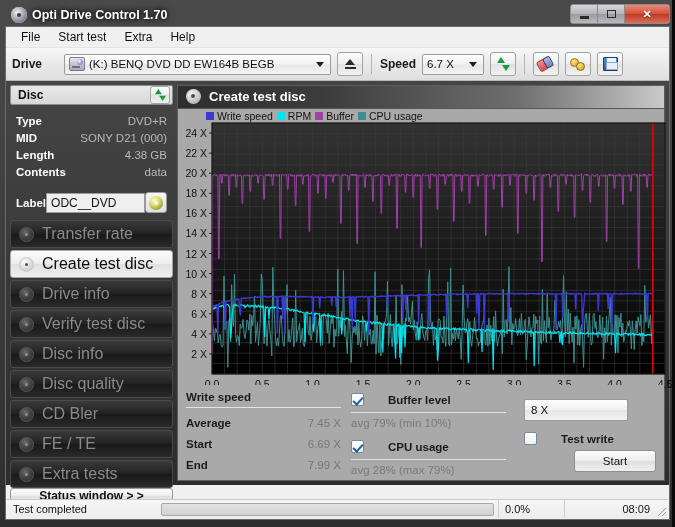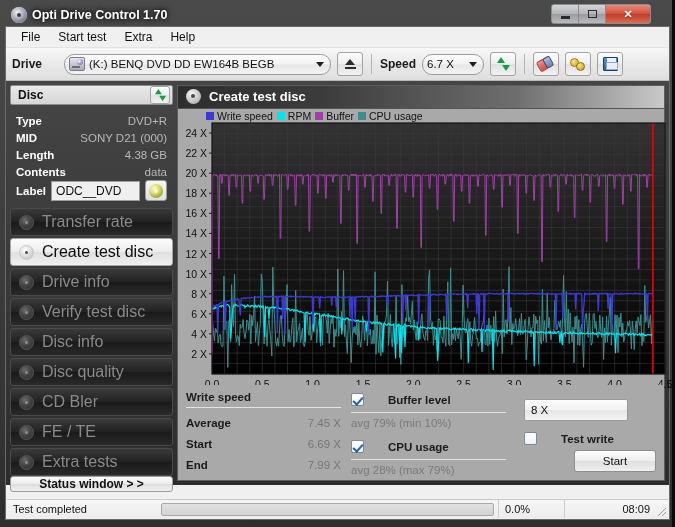--- a/index.html
+++ b/index.html
@@ -8,21 +8,21 @@
     width: 675px; height: 527px;
     overflow: hidden;
     font-family: "Liberation Sans", sans-serif;
   }
   body { background: #0a0a0a; }
 
   #app {
     position: relative;
     width: 672px; height: 527px;
     background: linear-gradient(180deg,#4a4a4a 0%, #2e2e2e 100%);
-    padding: 4px 20px 5px 5px;
+    padding: 4px 1px 5px 5px;
   }
 
   
   .titlebar {
     position: relative;
     height: 22px;
     display: flex; align-items: center;
     padding-left: 6px;
   }
   .tb-icon {
@@ -93,21 +93,21 @@
     display: flex; align-items: center;
     padding: 0 6px;
     gap: 6px;
     border-bottom: 1px solid #b9b9b9;
   }
   .tb-label { font-size: 12px; font-weight: bold; color: #1a1a1a; }
   .combo {
     height: 21px;
     background: linear-gradient(180deg,#fdfdfd 0%, #f2f2f2 48%, #e6e6e6 52%, #f4f4f4 100%);
     border: 1px solid #9a9a9a;
-    border-radius: 10px;
+    border-radius: 2px;
     display: flex; align-items: center;
     padding: 0 4px;
     position: relative;
   }
   .combo .caret {
     position: absolute; right: 6px; top: 50%; margin-top: -2px;
     width: 0; height: 0;
     border-left: 4px solid transparent; border-right: 4px solid transparent;
     border-top: 5px solid #1d1d1d;
   }
@@ -196,21 +196,21 @@
   .tbtn.sm { width: 20px; height: 18px; }
 
   .discinfo {
     margin-top: 5px;
     padding: 2px 6px 0 6px;
     font-size: 12px;
   }
   .di-row { display: flex; justify-content: space-between; align-items: center; height: 17px; }
   .di-key { color: #ffffff; font-weight: bold; font-size: 11.5px; }
   .di-val { color: #b8b8b8; font-size: 11.5px; }
-  .label-row { display: flex; align-items: center; gap: 5px; margin-top: 0; }
+  .label-row { display: flex; align-items: center; margin-top: 12px; }
   .label-key { color: #fff; font-weight: bold; font-size: 11.5px; }
   .label-input {
     flex: 1; height: 20px;
     background: #efefef; border: 1px solid #9b9b9b;
     font-size: 12px; color: #111;
     padding: 0 4px;
     display: flex; align-items: center;
   }
   .disc-btn {
     width: 22px; height: 21px; flex: none;

